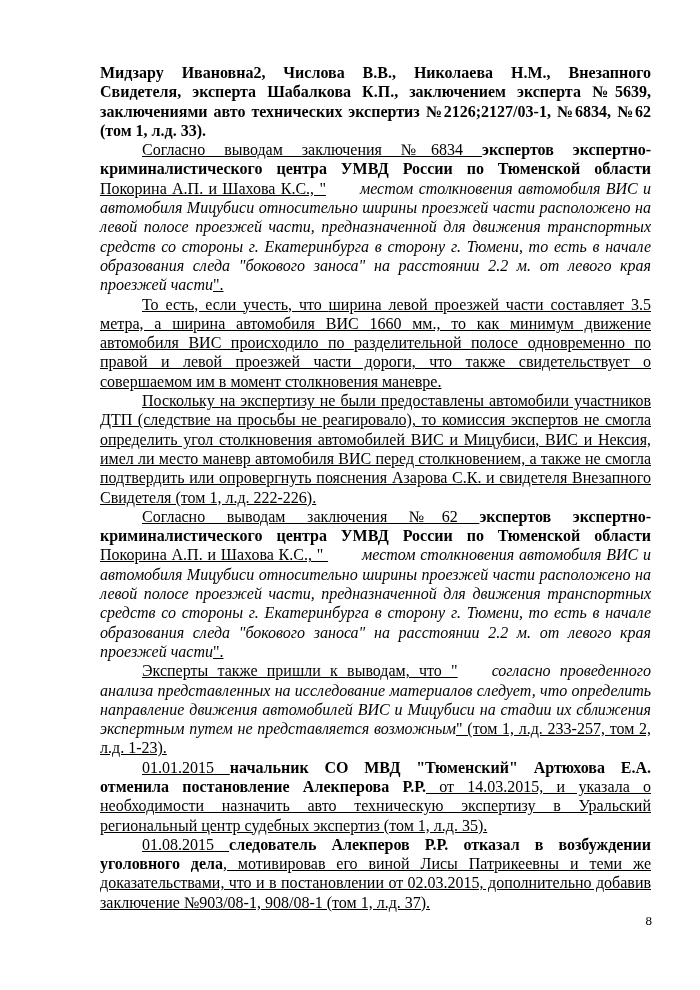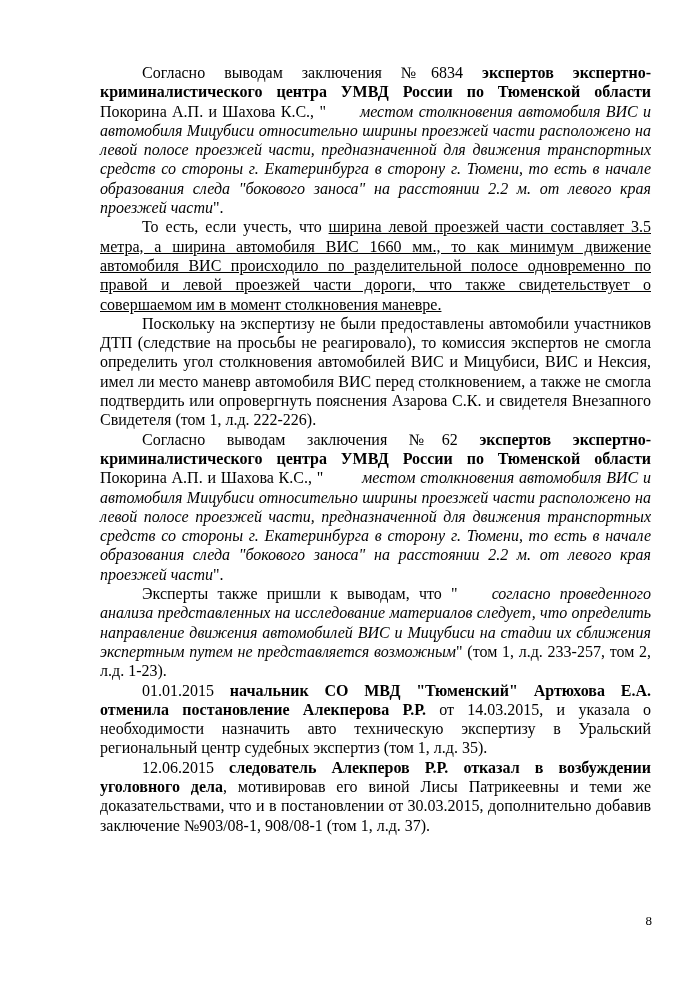--- a/index.html
+++ b/index.html
@@ -25,40 +25,41 @@
     line-height: 19.3px;
   }
   .para {
     text-align: justify;
     margin: 0;
     padding: 0;
   }
   .para.indent {
     text-indent: 42px;
   }
-  .regular { font-weight: normal; font-style: normal; }
+  .regular { font-weight: normal; font-style: normal; text-decoration: underline; }
   .bold { font-weight: bold; }
   .italic { font-style: italic; margin-left: 34px; }
   .underline { text-decoration: underline; }
   .page-number {
     position: absolute;
     top: 913px;
     right: 48px;
     font-size: 13px;
     line-height: 16px;
     color: #000000;
   }
 </style>
 </head>
 <body>
 
 <div class="page">
   <div class="text-block">
+      <p class="para"><span class="bold">Мидзару Ивановна2, Числова В.В., Николаева Н.М., Внезапного Свидетеля, эксперта Шабалкова К.П., заключением эксперта №5639, заключениями авто технических экспертиз №2126;2127/03-1, №6834, №62 (том 1, л.д. 33).</span></p>
       <p class="para indent"><span class="regular">Согласно выводам заключения №6834 </span><span class="bold">экспертов экспертно-криминалистического центра УМВД России по Тюменской области</span><span class="regular"> Покорина А.П. и Шахова К.С., "</span><span class="italic">местом столкновения автомобиля ВИС и автомобиля Мицубиси относительно ширины проезжей части расположено на левой полосе проезжей части, предназначенной для движения транспортных средств со стороны г. Екатеринбурга в сторону г. Тюмени, то есть в начале образования следа "бокового заноса" на расстоянии 2.2 м. от левого края проезжей части</span><span class="regular">".</span></p>
       <p class="para indent"><span class="regular">То есть, если учесть, что </span><span class="underline">ширина левой проезжей части составляет 3.5 метра, а ширина автомобиля ВИС 1660 мм., то как минимум движение автомобиля ВИС происходило по разделительной полосе одновременно по правой и левой проезжей части дороги, что также свидетельствует о совершаемом им в момент столкновения маневре.</span></p>
       <p class="para indent"><span class="regular">Поскольку на экспертизу не были предоставлены автомобили участников ДТП (следствие на просьбы не реагировало), то комиссия экспертов не смогла определить угол столкновения автомобилей ВИС и Мицубиси, ВИС и Нексия, имел ли место маневр автомобиля ВИС перед столкновением, а также не смогла подтвердить или опровергнуть пояснения Азарова С.К. и свидетеля Внезапного Свидетеля (том 1, л.д. 222-226).</span></p>
       <p class="para indent"><span class="regular">Согласно выводам заключения №62 </span><span class="bold">экспертов экспертно-криминалистического центра УМВД России по Тюменской области</span><span class="regular"> Покорина А.П. и Шахова К.С., " </span><span class="italic">местом столкновения автомобиля ВИС и автомобиля Мицубиси относительно ширины проезжей части расположено на левой полосе проезжей части, предназначенной для движения транспортных средств со стороны г. Екатеринбурга в сторону г. Тюмени, то есть в начале образования следа "бокового заноса" на расстоянии 2.2 м. от левого края проезжей части</span><span class="regular">".</span></p>
       <p class="para indent"><span class="regular">Эксперты также пришли к выводам, что "</span><span class="italic">согласно проведенного анализа представленных на исследование материалов следует, что определить направление движения автомобилей ВИС и Мицубиси на стадии их сближения экспертным путем не представляется возможным</span><span class="regular">" (том 1, л.д. 233-257, том 2, л.д. 1-23).</span></p>
       <p class="para indent"><span class="regular">01.01.2015 </span><span class="bold">начальник СО МВД "Тюменский" Артюхова Е.А. отменила постановление Алекперова Р.Р.</span><span class="regular"> от 14.03.2015, и указала о необходимости назначить авто техническую экспертизу в Уральский региональный центр судебных экспертиз (том 1, л.д. 35).</span></p>
-      <p class="para indent"><span class="regular">12.06.2015 </span><span class="bold">следователь Алекперов Р.Р. отказал в возбуждении уголовного дела</span><span class="regular">, мотивировав его виной Лисы Патрикеевны и теми же доказательствами, что и в постановлении от 30.03.2015, дополнительно добавив заключение №903/08-1, 908/08-1 (том 1, л.д. 37).</span></p>
+      <p class="para indent"><span class="regular">01.08.2015 </span><span class="bold">следователь Алекперов Р.Р. отказал в возбуждении уголовного дела</span><span class="regular">, мотивировав его виной Лисы Патрикеевны и теми же доказательствами, что и в постановлении от 02.03.2015, дополнительно добавив заключение №903/08-1, 908/08-1 (том 1, л.д. 37).</span></p>
     </div>
   <div class="page-number">8</div>
 </div>
 
 </body></html>

